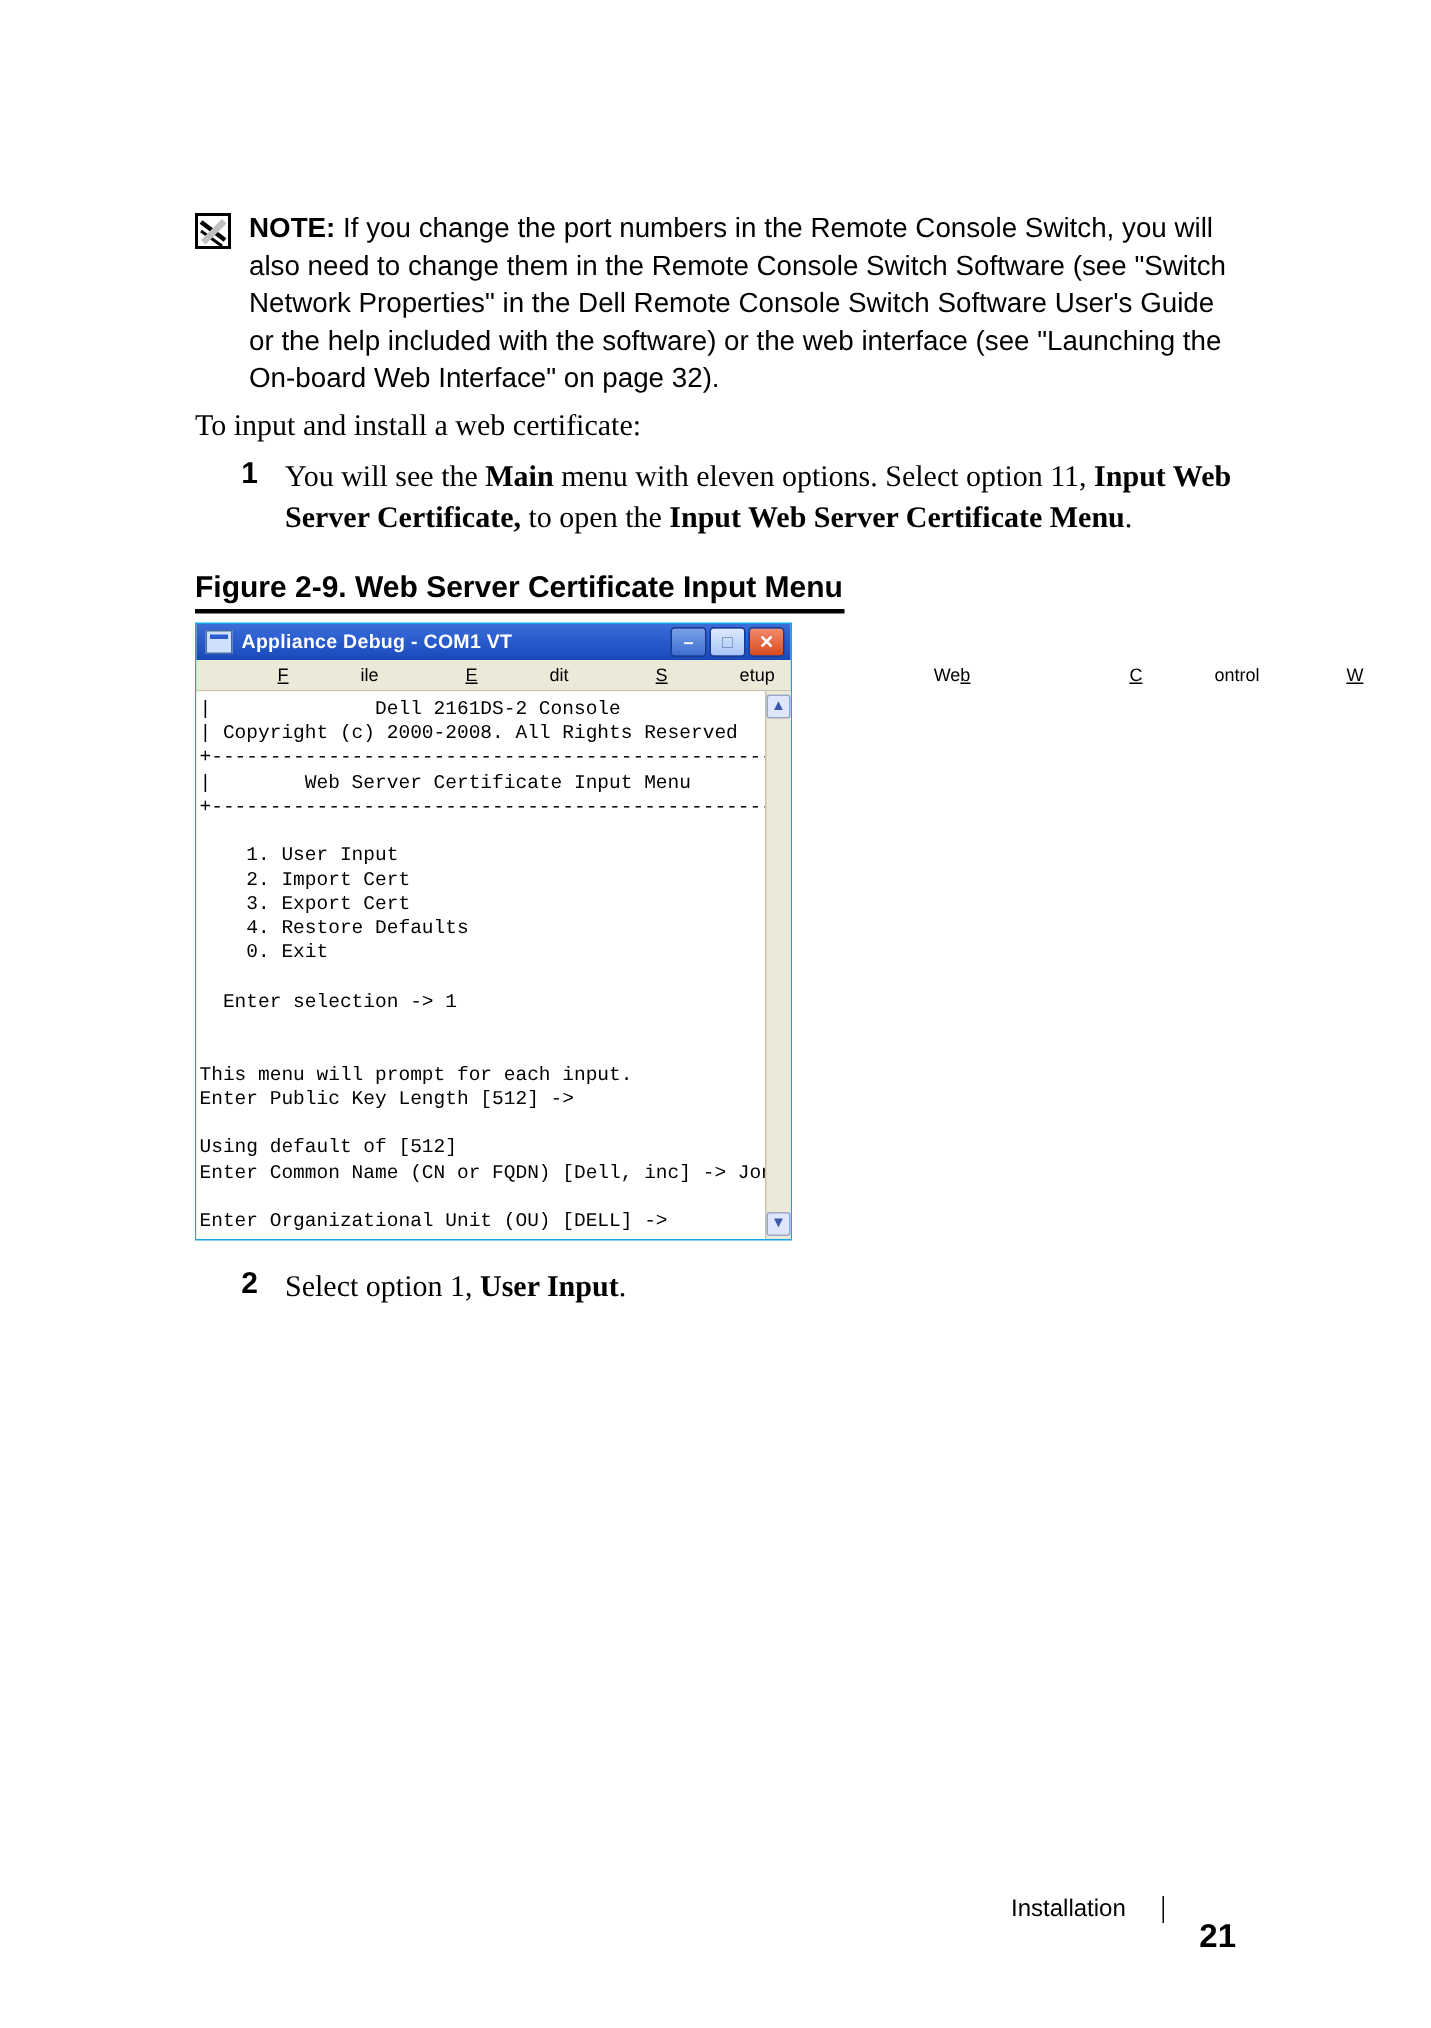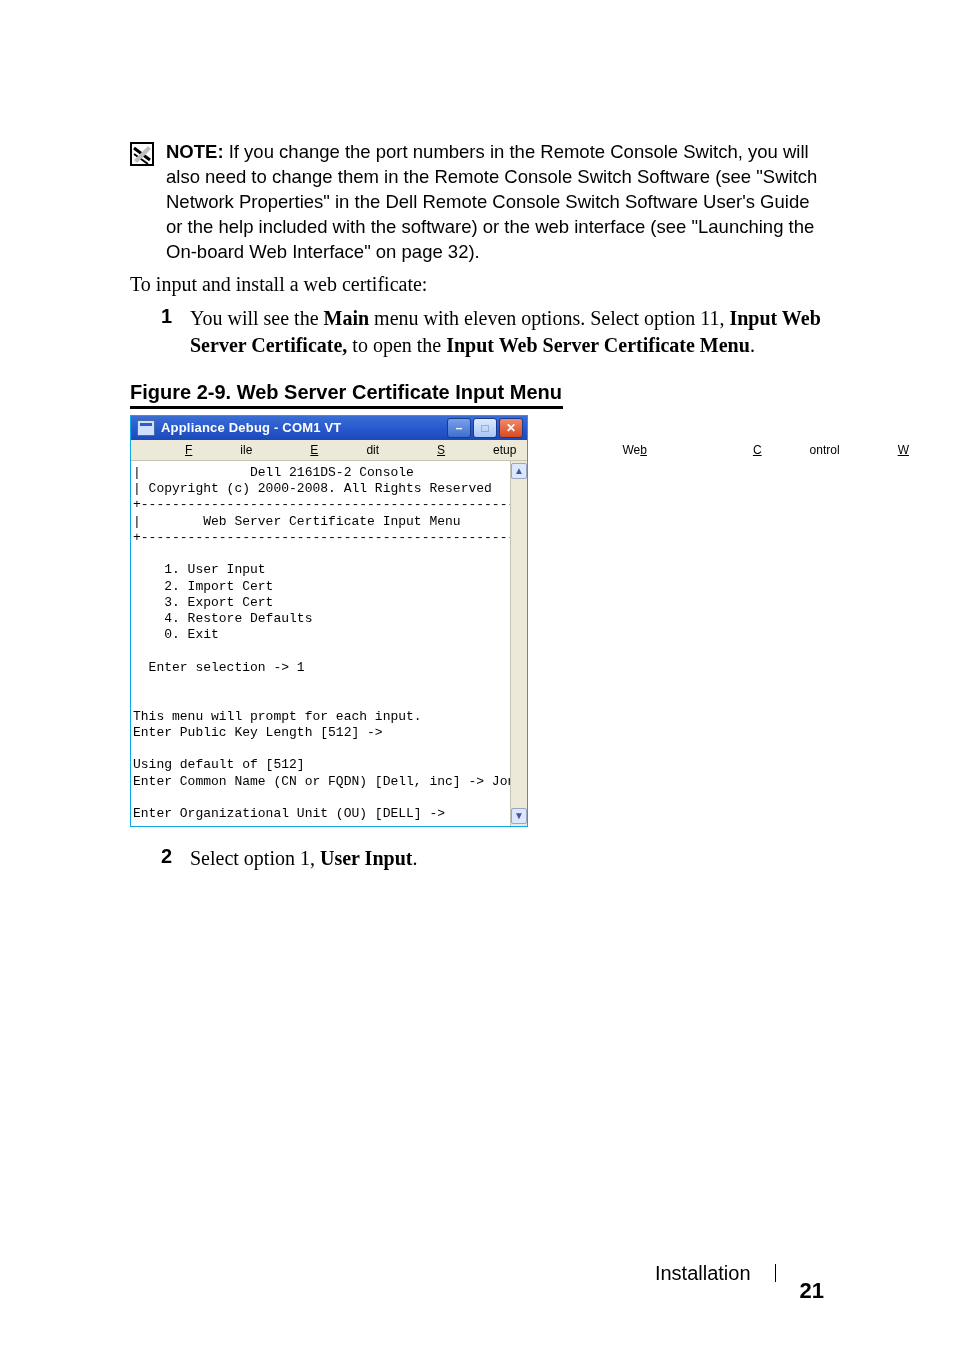--- a/index.html
+++ b/index.html
@@ -173,21 +173,21 @@
   .footer {
     position: absolute;
     bottom: 48px;
     right: 130px;
     display: flex;
     align-items: center;
     gap: 24px;
     font-family: Arial, sans-serif;
   }
   .footer .section {
-    font-size: 20px;
+    font-size: 16px;
   }
   .footer .sep {
     width: 1px;
     height: 18px;
     background: #000;
   }
   .footer .pnum {
     font-weight: 700;
     font-size: 22px;
     margin-top: 36px;

